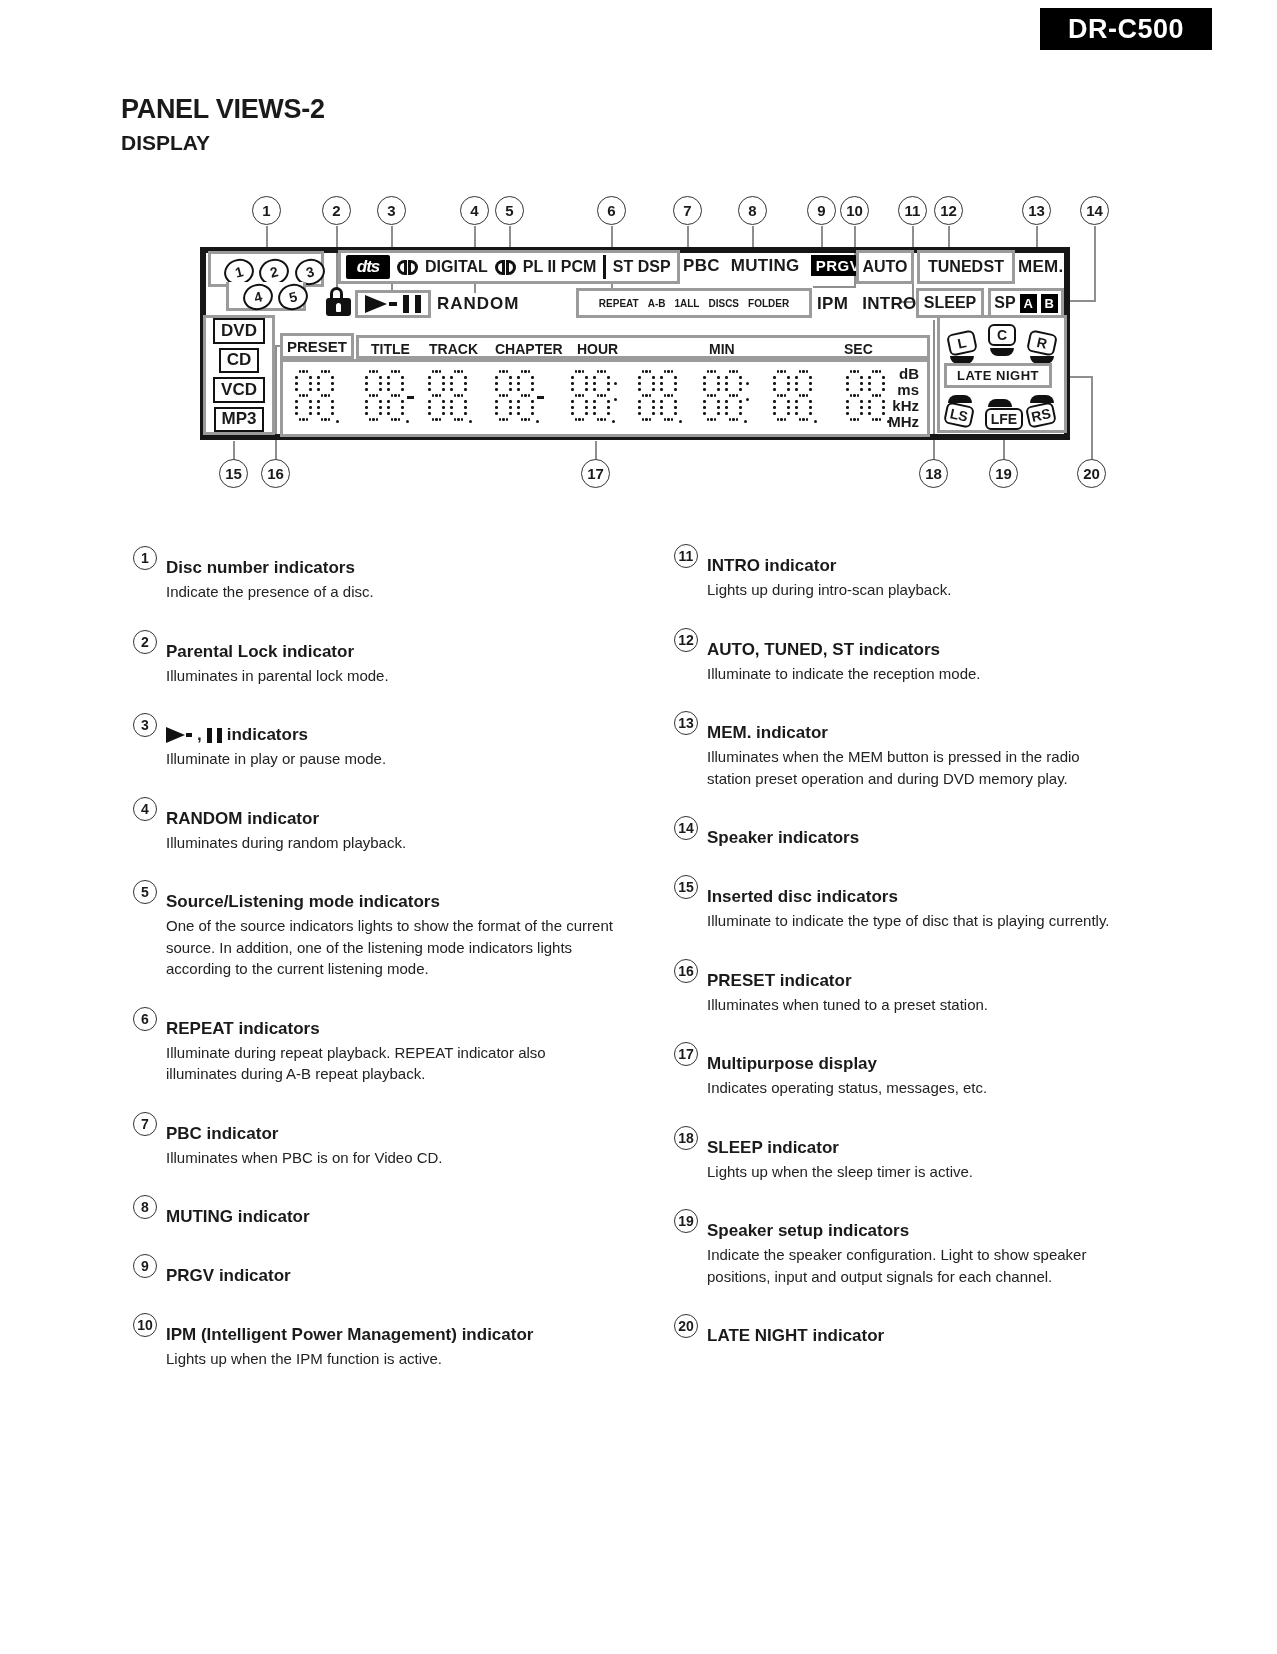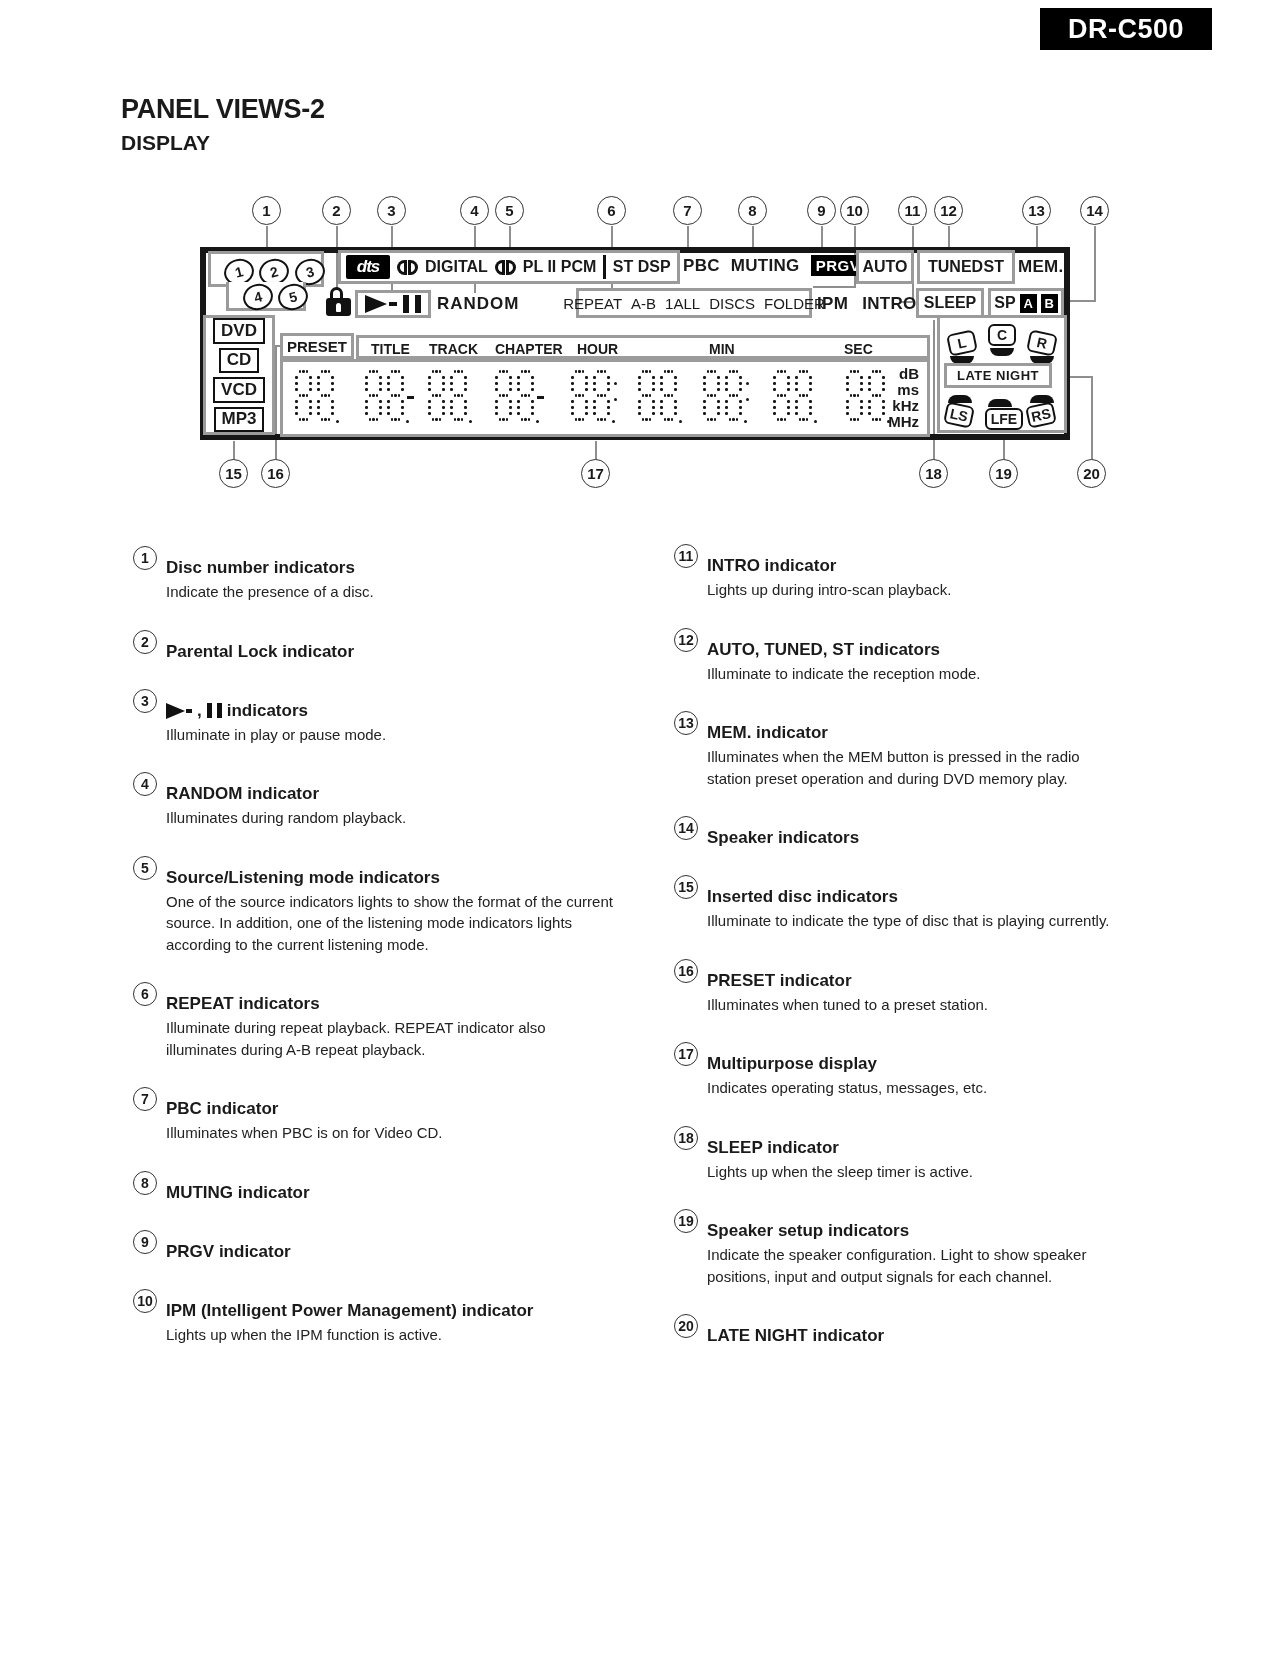--- a/index.html
+++ b/index.html
@@ -49,21 +49,21 @@
   #tunedbox{left:917px;top:250px;width:98px;height:34px;display:flex;align-items:center;justify-content:space-between;padding:0 8px;}
   #mem{left:1018px;top:257px;}
 
   
   #playbox{left:355px;top:290px;width:76px;height:28px;display:flex;align-items:center;justify-content:center;gap:6px;}
   .play-tri{width:0;height:0;border-left:22px solid #111;border-top:9px solid transparent;border-bottom:9px solid transparent;}
   .play-tail{width:8px;height:4px;background:#111;margin-left:-4px;}
   .pbar{width:6px;height:18px;background:#111;}
   #random{left:437px;top:294px;letter-spacing:1px;}
   #repeatbox{left:576px;top:288px;width:236px;height:30px;display:flex;align-items:center;justify-content:center;gap:9px;}
-  #repeatbox span{font-weight:normal;font-size:15px;white-space:nowrap;}
+  #repeatbox span{font-weight:bold;font-size:10px;white-space:nowrap;}
   #ipmgrp{left:817px;top:294px;display:flex;gap:14px;}
   #sleepbox{left:916px;top:288px;width:68px;height:30px;display:flex;align-items:center;justify-content:center;}
   #spabbox{left:988px;top:288px;width:76px;height:30px;display:flex;align-items:center;justify-content:center;gap:4px;}
   .spsq{display:inline-flex;width:17px;height:19px;background:#000;color:#fff;font-weight:bold;font-size:13px;align-items:center;justify-content:center;}
 
   
   #disccol{left:203px;top:315px;width:72px;height:120px;display:flex;flex-direction:column;align-items:center;justify-content:center;gap:4px;}
   .typebox{border:2.5px solid #111;padding:0 6px;height:22px;display:flex;align-items:center;justify-content:center;font-weight:bold;font-size:17px;background:#fff;}
   #presetbox{left:280px;top:333px;width:74px;height:26px;display:flex;align-items:center;justify-content:center;}
   #presetbox span{font-weight:bold;font-size:15px;}
@@ -293,20 +293,21 @@
           <span class="num-circle">1</span>
           <span class="item-title">Disc number indicators</span>
         </div>
         <div class="item-body">Indicate the presence of a disc.</div>
       </div>
       <div class="item">
         <div class="item-head">
           <span class="num-circle">2</span>
           <span class="item-title">Parental Lock indicator</span>
         </div>
+        <div class="item-body">Illuminates in parental lock mode.</div>
       </div>
       <div class="item">
         <div class="item-head">
           <span class="num-circle">3</span>
           <span class="item-title">
             <span class="mini-play"></span>
             <span class="mini-tail"></span>
             <span>, </span>
             <span class="mini-bar"></span>
             <span class="mini-bar"></span>

